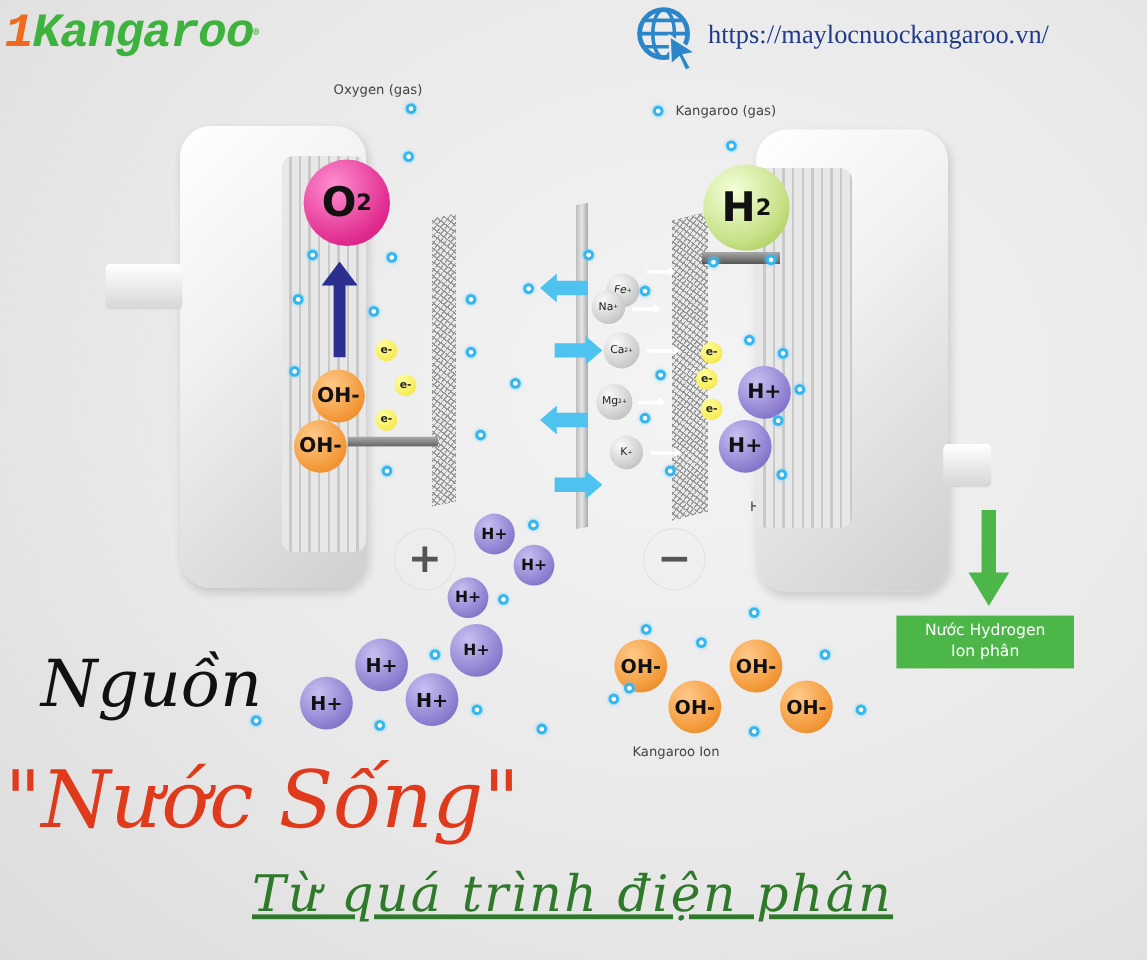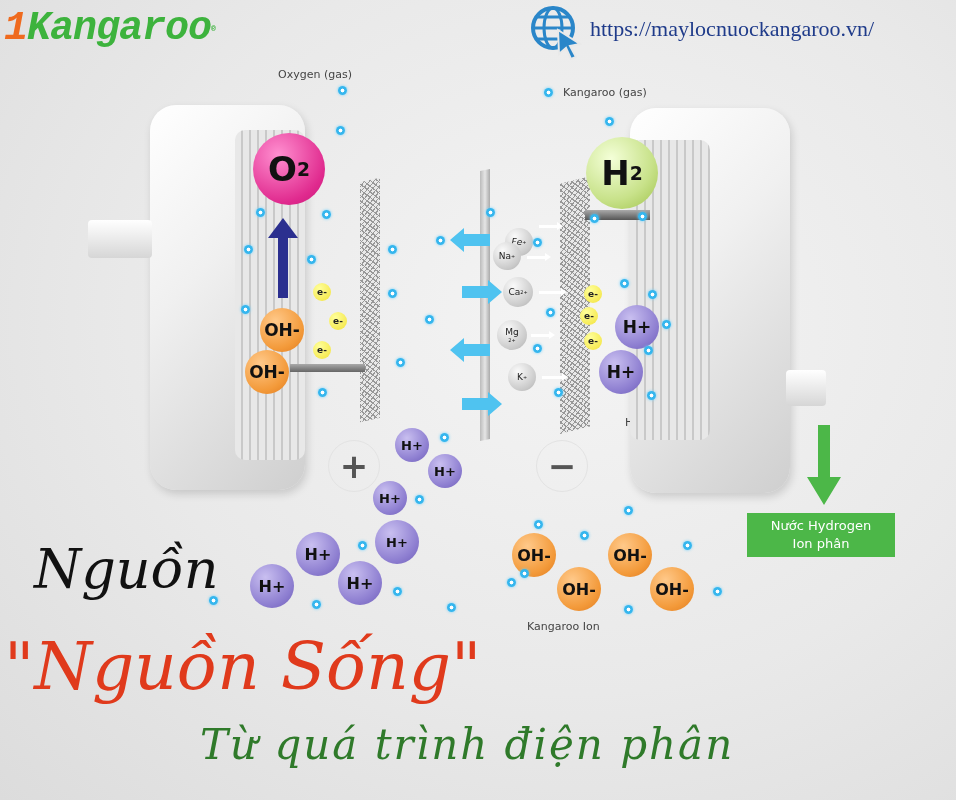--- a/index.html
+++ b/index.html
@@ -101,21 +101,21 @@
     <span class="sup">+</span>
   </div>
 <div class="abs ball ion" style="left:493px;top:242px;width:28px;height:28px;">
     <span>Na</span>
     <span class="sup">+</span>
   </div>
 <div class="abs ball ion" style="left:503px;top:277px;width:30px;height:30px;">
     <span>Ca</span>
     <span class="sup">2+</span>
   </div>
-<div class="abs ball ion" style="left:497px;top:320px;width:30px;height:30px;flex-direction:column;">
+<div class="abs ball ion" style="left:497px;top:320px;width:30px;height:30px;">
     <span>Mg</span>
     <span class="sup">2+</span>
   </div>
 <div class="abs ball ion" style="left:508px;top:363px;width:28px;height:28px;">
     <span>K</span>
     <span class="sup">+</span>
   </div>
 
 <div class="abs whitearrow" style="left:539px;top:225px;width:18px;"></div>
 <div class="abs whitearrow" style="left:527px;top:256px;width:18px;"></div>
@@ -198,15 +198,15 @@
 <div class="abs dot" style="left:580px;top:531px;"></div>
 <div class="abs dot" style="left:624px;top:506px;"></div>
 <div class="abs dot" style="left:683px;top:541px;"></div>
 <div class="abs dot" style="left:507px;top:578px;"></div>
 <div class="abs dot" style="left:520px;top:569px;"></div>
 <div class="abs dot" style="left:713px;top:587px;"></div>
 <div class="abs dot" style="left:624px;top:605px;"></div>
 
 <div class="abs script-black" style="left:34px;top:498px;margin-top:40px;">Nguồn</div>
 <div class="abs script-red" style="left:4px;top:628px;">
-  <span>"</span><span>Nguồn Sống</span><span>"</span>
-</div>
-<div class="abs script-green" style="left:200px;top:720px;">Từ quá trình điện phân</div>
+  <span>"</span><span>Nước Sống</span><span>"</span>
+</div>
+<div class="abs script-green" style="left:210px;top:720px;text-decoration:underline;">Từ quá trình điện phân</div>
 
 </body></html>

